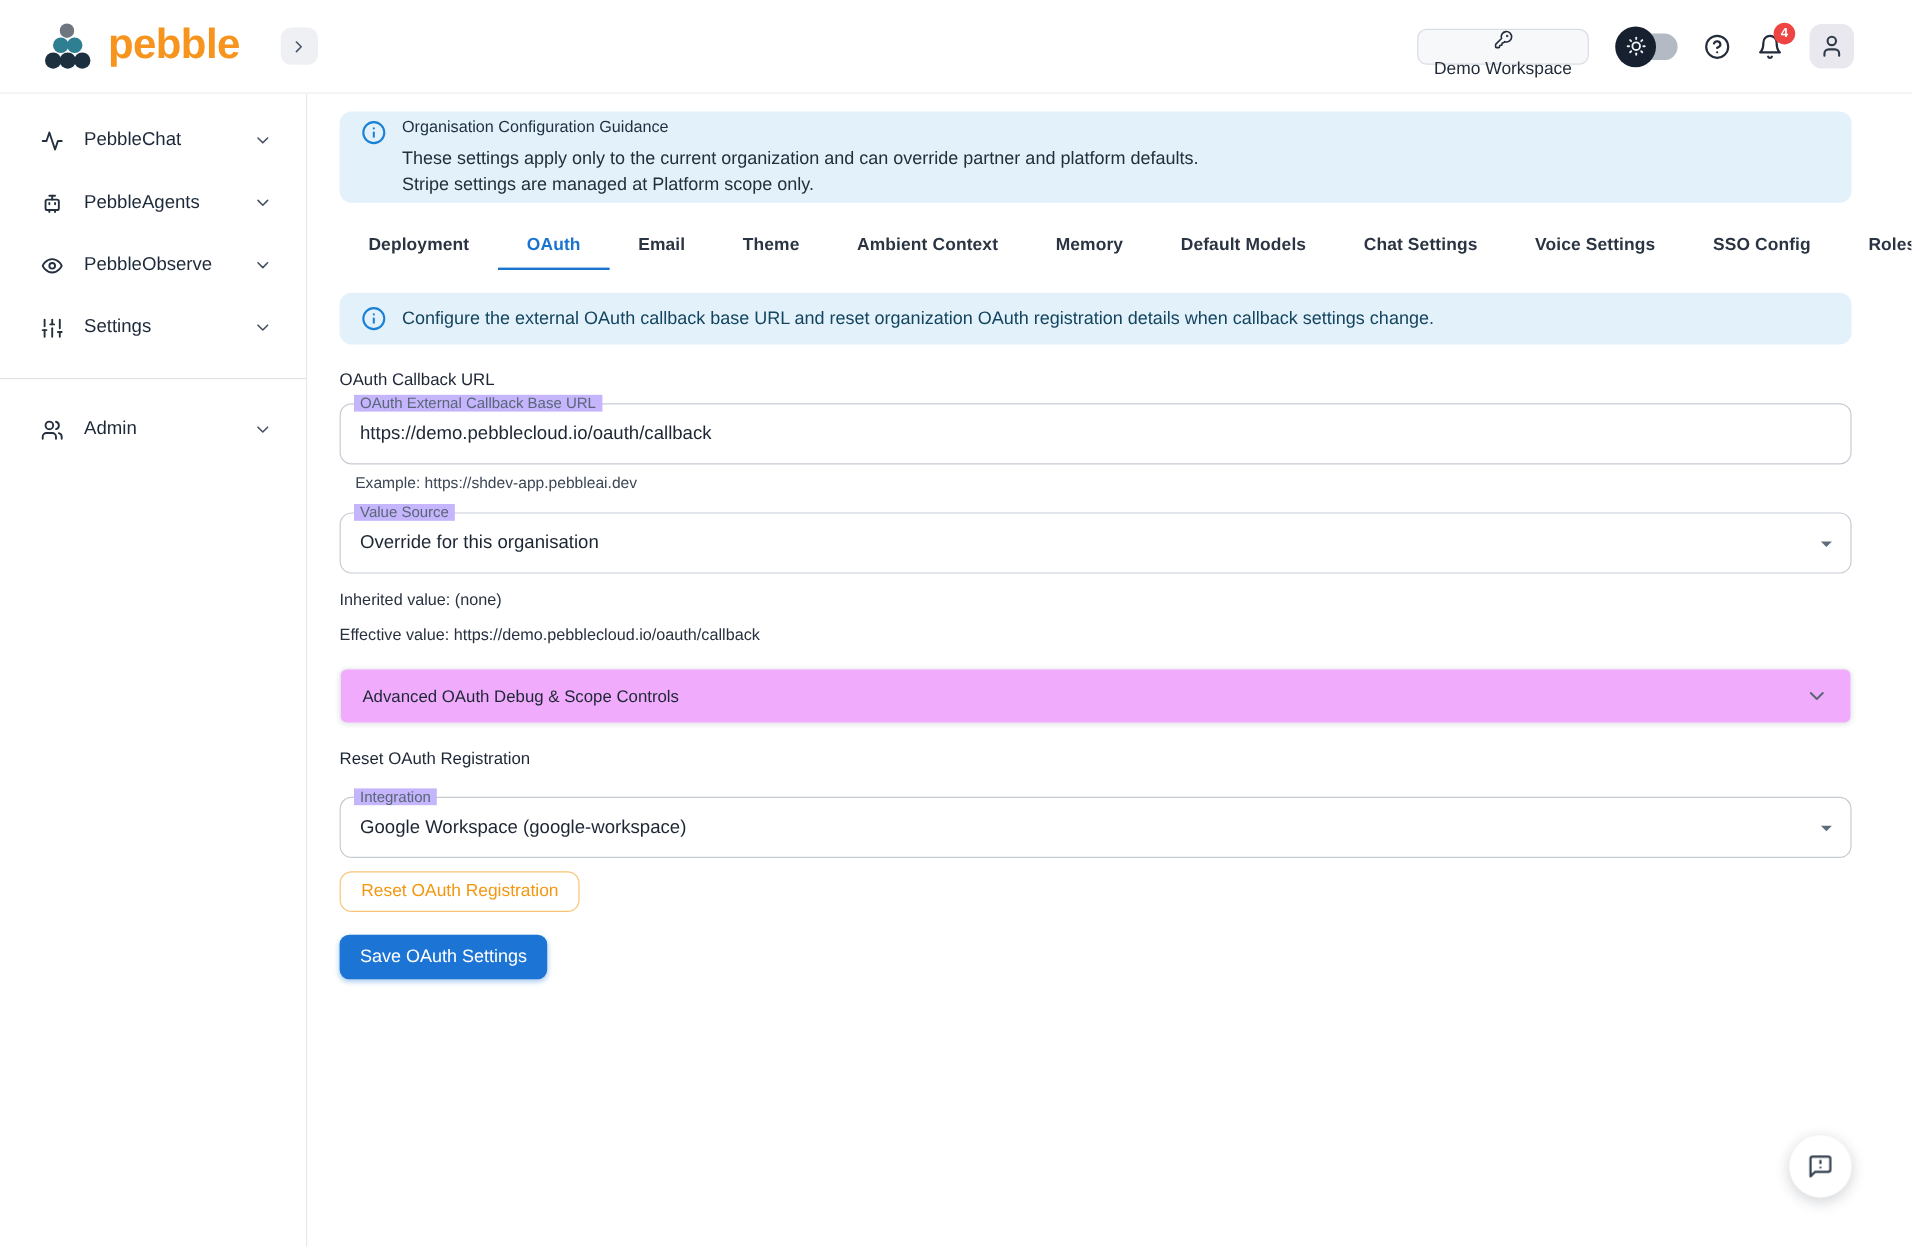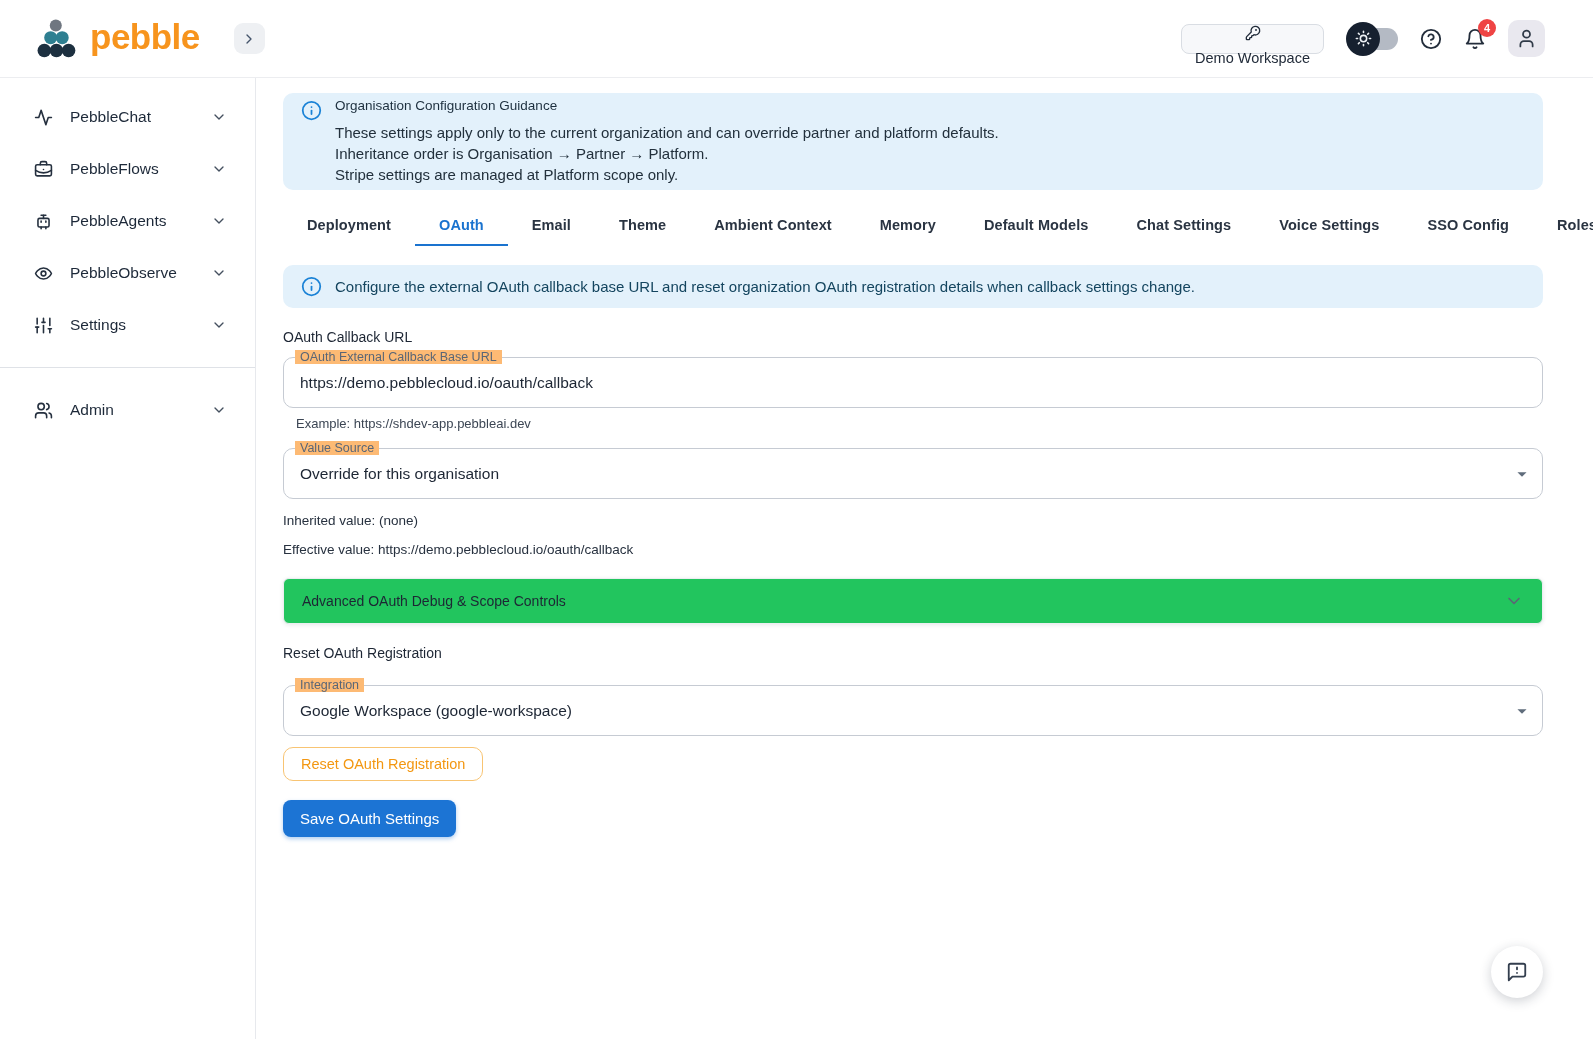--- a/index.html
+++ b/index.html
@@ -151,21 +151,21 @@
     white-space: nowrap;
   }
   .tab.active { color: #1a73cf; border-bottom-color: #1a73cf; }
 
   
   .section-heading { margin-top: 21px; font-size: 14px; color: #1d2634; }
   .outlined-field { position: relative; margin-top: 12px; }
   .field-label {
     position: absolute;
     top: -7px; left: 12px;
-    background: #fdba74;
+    background: #c4b5fd;
     padding: 0 5px;
     font-size: 12.5px;
     color: #5a6676;
     line-height: 14px;
   }
   .text-input {
     width: 100%;
     height: 51px;
     border: 1px solid #c6cbd3;
     border-radius: 10px;
@@ -193,21 +193,21 @@
     right: 10px; top: 50%;
     transform: translateY(-50%);
     color: #5f6c7b;
     display: flex;
   }
   .helper-text { margin-top: 8px; margin-left: 13px; font-size: 13px; color: #3c4654; }
   .meta-line { margin-top: 14px; font-size: 13.5px; color: #27313f; }
 
   .accordion {
     margin-top: 21px;
-    background: #22c55e;
+    background: #f0abfc;
     border: 1px solid #eceef1;
     border-radius: 6px;
     box-shadow: 0 1px 4px rgba(20,30,50,0.10);
     height: 46px;
     display: flex; align-items: center;
     padding: 0 18px;
     cursor: pointer;
   }
   .accordion-label { flex: 1; font-size: 14px; color: #1d2634; }
   .accordion-chevron { color: #5b6775; display: flex; }
@@ -352,36 +352,20 @@
           </svg>
       </span>
       <span class="nav-label">PebbleChat</span>
       <span class="nav-chevron">
         <svg width="16" height="16" viewBox="0 0 24 24" fill="none" stroke="currentColor" stroke-width="2" stroke-linecap="round" stroke-linejoin="round">
             <path d="m6 9 6 6 6-6"></path>
           </svg>
       </span>
     </div>
 
-    <div class="nav-item">
-      <span class="nav-icon">
-        <svg width="19" height="19" viewBox="0 0 24 24" fill="none" stroke="currentColor" stroke-width="2" stroke-linecap="round" stroke-linejoin="round">
-            <path d="M12 12h.01"></path>
-            <path d="M16 6V4a2 2 0 0 0-2-2h-4a2 2 0 0 0-2 2v2"></path>
-            <path d="M22 13a18.15 18.15 0 0 1-20 0"></path>
-            <rect width="20" height="14" x="2" y="6" rx="2"></rect>
-          </svg>
-      </span>
-      <span class="nav-label">PebbleFlows</span>
-      <span class="nav-chevron">
-        <svg width="16" height="16" viewBox="0 0 24 24" fill="none" stroke="currentColor" stroke-width="2" stroke-linecap="round" stroke-linejoin="round">
-            <path d="m6 9 6 6 6-6"></path>
-          </svg>
-      </span>
-    </div>
 
     <div class="nav-item">
       <span class="nav-icon">
         <svg width="19" height="19" viewBox="0 0 24 24" fill="none" stroke="currentColor" stroke-width="2" stroke-linecap="round" stroke-linejoin="round">
             <path d="M12 8V4"></path>
             <path d="M9 4h6"></path>
             <rect width="14" height="11" x="5" y="8" rx="2"></rect>
             <path d="M9 13v-1.5"></path>
             <path d="M15 13v-1.5"></path>
             <path d="M9 19v2"></path>
@@ -459,21 +443,20 @@
       <span class="info-icon">
         <svg width="21" height="21" viewBox="0 0 24 24" fill="none" stroke="currentColor" stroke-width="2" stroke-linecap="round" stroke-linejoin="round">
             <circle cx="12" cy="12" r="10"></circle>
             <path d="M12 16v-4"></path>
             <path d="M12 8h.01"></path>
           </svg>
       </span>
       <div>
         <div class="banner-title">Organisation Configuration Guidance</div>
         <div class="banner-line">These settings apply only to the current organization and can override partner and platform defaults.</div>
-        <div class="banner-line">Inheritance order is Organisation → Partner → Platform.</div>
         <div class="banner-line">Stripe settings are managed at Platform scope only.</div>
       </div>
     </div>
 
     <div class="tabs">
       <div class="tab">Deployment</div>
       <div class="tab active">OAuth</div>
       <div class="tab">Email</div>
       <div class="tab">Theme</div>
       <div class="tab">Ambient Context</div>

